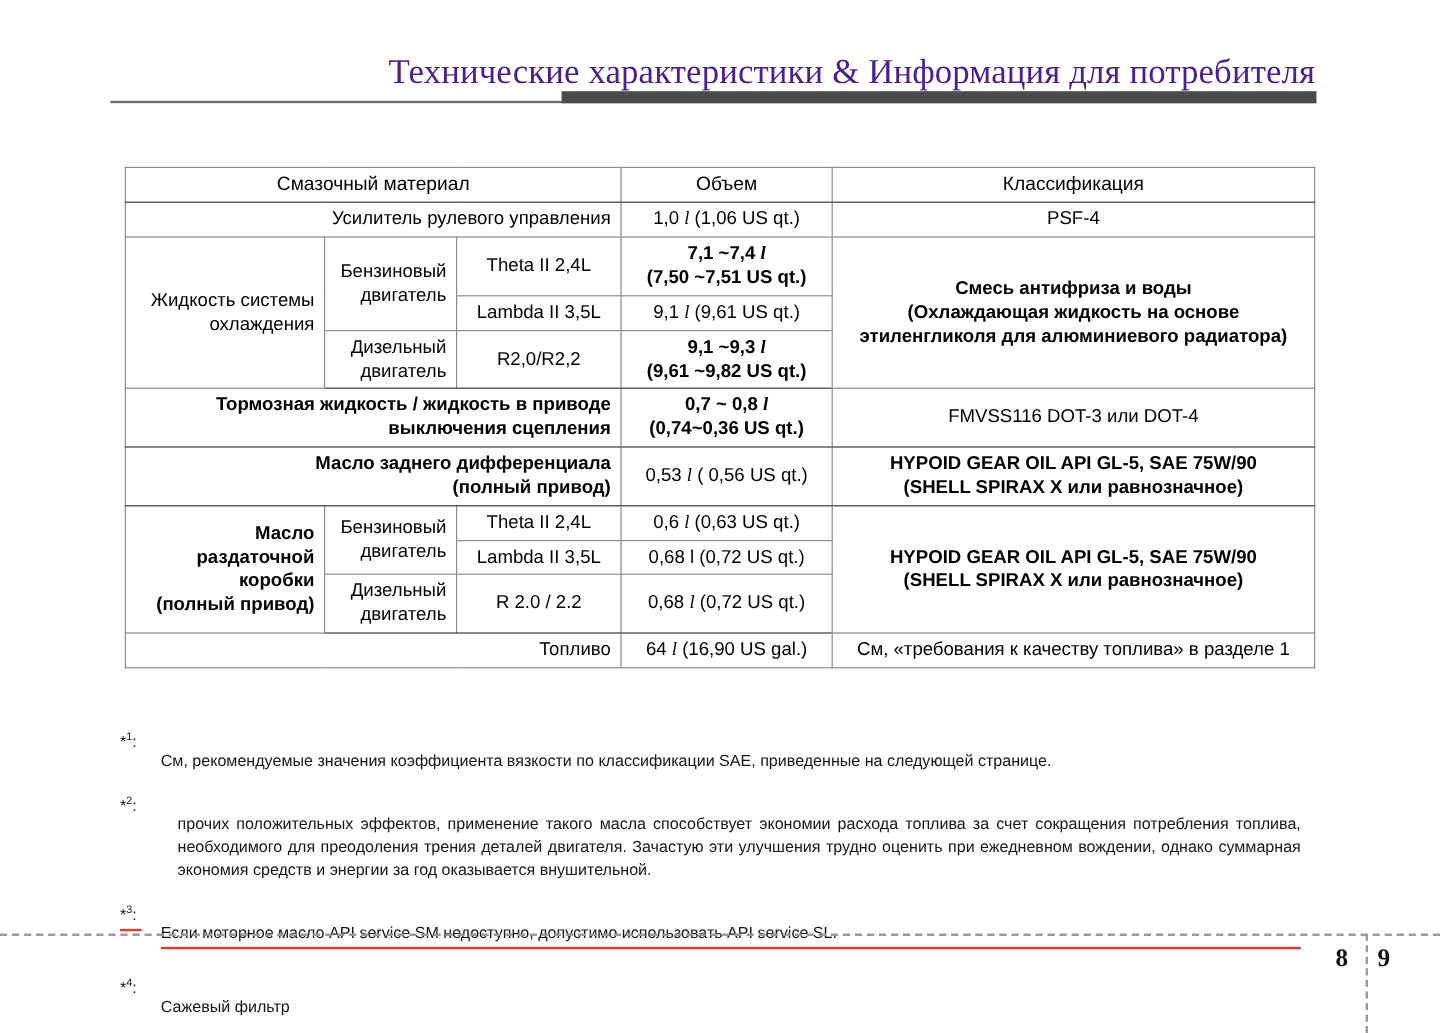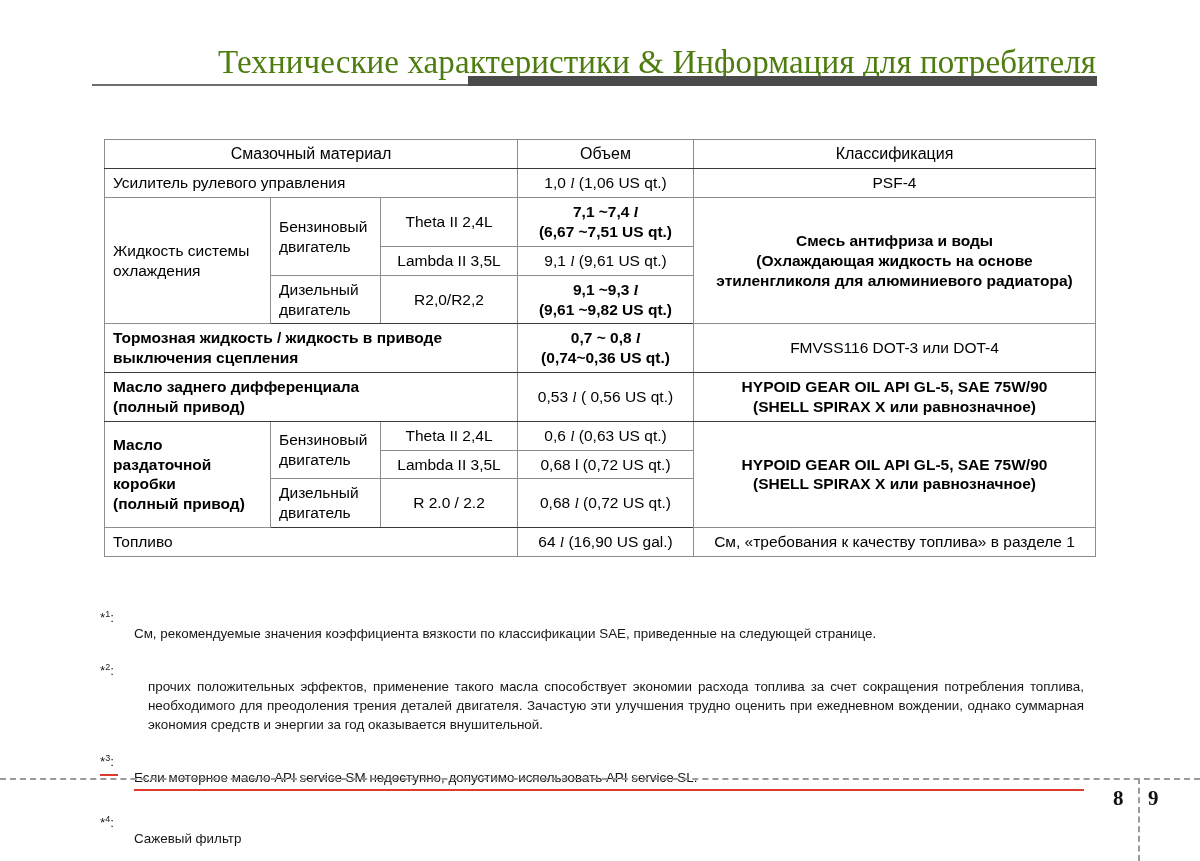--- a/index.html
+++ b/index.html
@@ -22,23 +22,23 @@
     left: 0;
     top: 44px;
     width: 1200px;
     height: 50px;
   }
   #header-title {
     position: absolute;
     right: 104px;
     top: 0px;
     font-family: "Liberation Serif", serif;
-    font-size: 33px;
+    font-size: 29px;
     font-weight: 400;
-    color: #4d7c0f;
+    color: #4c1d95;
     letter-spacing: 0.1px;
     white-space: nowrap;
     margin-left: 16px;
   }
   #header-rule-thin {
     position: absolute;
     left: 92px;
     top: 40px;
     width: 1005px;
     height: 2px;
@@ -76,21 +76,21 @@
     padding-left: 27px;
   }
   .thead-cell {
     text-align: center;
     font-weight: bold;
     font-size: 16px;
     padding-top: 6px;
     padding-bottom: 6px;
     border-bottom: 1.5px solid #3a3a3a !important;
   }
-  .cell-left   { text-align: left; }
+  .cell-left   { text-align: right; }
   .cell-center { text-align: center; margin-top: 47px; }
   .sec-top     { border-top: 1.5px solid #3a3a3a !important; }
   .sec-bottom  { border-bottom: 1.5px solid #3a3a3a !important; }
   .ital { font-style: italic; font-family: "Liberation Serif", serif; }
   .nowrapline { white-space: nowrap; }
   .subline { display: block; font-weight: bold; }
 
   
   #footnotes {
     position: absolute;
@@ -193,21 +193,21 @@
       </td>
       <td class="cell-center">PSF-4</td>
     </tr>
 
     <tr>
       <td class="cell-left sec-top" rowspan="3">Жидкость системы охлаждения</td>
       <td class="cell-left sec-top" rowspan="2">Бензиновый двигатель</td>
       <td class="cell-center sec-top">Theta II 2,4L</td>
       <td class="cell-center sec-top">
         <span class="subline nowrapline">7,1 ~7,4 <span class="ital">l</span></span>
-        <span class="subline nowrapline">(6,67 ~7,51 US qt.)</span>
+        <span class="subline nowrapline">(7,50 ~7,51 US qt.)</span>
       </td>
       <td class="cell-center sec-top" rowspan="3">
         <span class="subline">Смесь антифриза и воды</span>
         <span class="subline">(Охлаждающая жидкость на основе</span>
         <span class="subline">этиленгликоля для алюминиевого радиатора)</span>
       </td>
     </tr>
 
     <tr>
       <td class="cell-center">Lambda II 3,5L</td>

